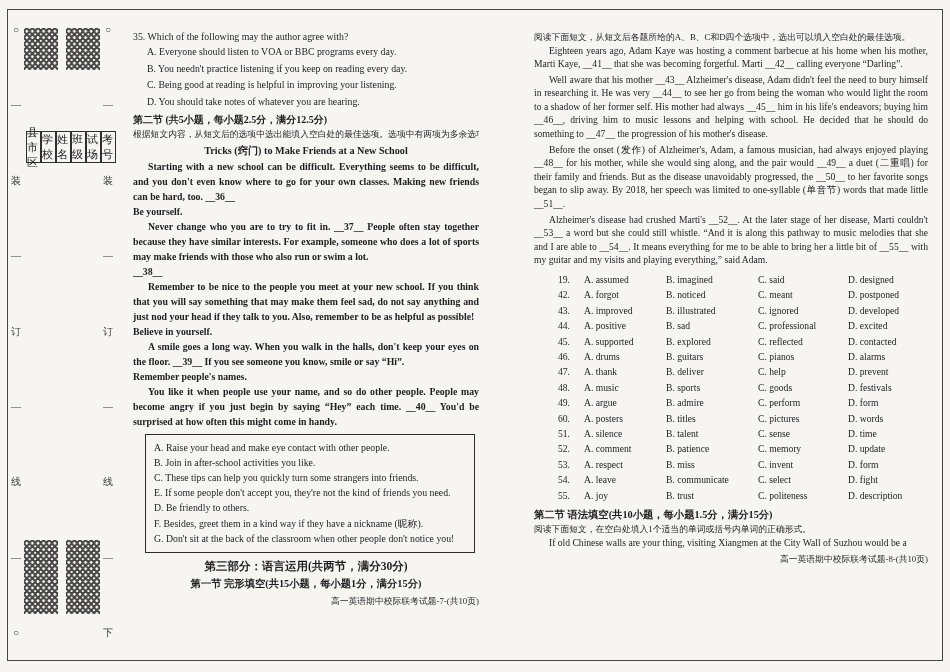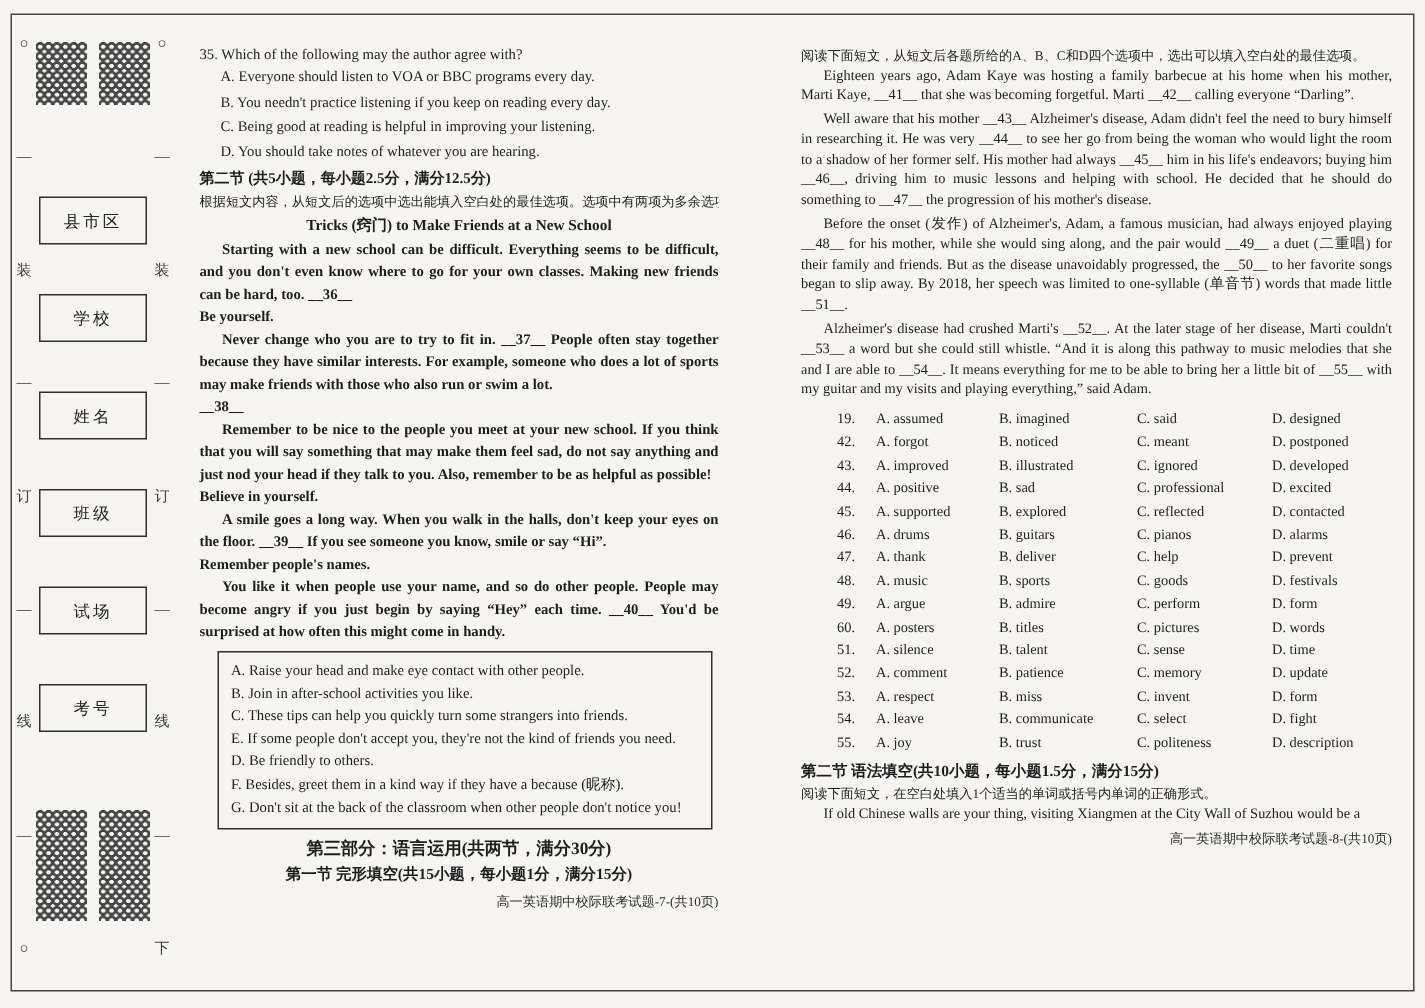--- a/index.html
+++ b/index.html
@@ -17,21 +17,21 @@
   .rail-inner { left:101px; }
   .rail span { line-height:11px; }
   .dots { position:absolute;
     background-image: radial-gradient(circle, #f6f5f2 30%, #474747 38%, #474747 72%, rgba(0,0,0,0) 80%);
     background-size:5.6px 6.4px; }
   .dots-tl1 { left:24px; top:28px; width:34px; height:42px; }
   .dots-tl2 { left:66px; top:28px; width:34px; height:42px; }
   .dots-bl1 { left:24px; top:540px; width:34px; height:74px; }
   .dots-bl2 { left:66px; top:540px; width:34px; height:74px; }
   .fields { position:absolute; left:26px; top:131px; width:72px; height:357px;
-            display:flex; flex-direction:column; justify-content:space-between; }
+            display:flex; flex-direction:row; justify-content:space-between; }
   .field { height:30px; border:1.2px solid #2f2f2f; display:flex; align-items:center; justify-content:center;
            font-size:11px; letter-spacing:2px; color:#222; }
 
   
   .page { position:absolute; top:30px; text-align:justify; }
   .page7 { left:133px; width:346px; font-size:9.8px; line-height:15px; }
   .page8 { left:534px; width:394px; font-size:9.6px; line-height:13.6px; }
 
   .stem { line-height:14px; }
   .opts { padding-left:14px; }
@@ -123,32 +123,32 @@
     <p class="para">A smile goes a long way. When you walk in the halls, don't keep your eyes on the floor. __39__ If you see someone you know, smile or say “Hi”.</p>
     <div class="subhead">Remember people's names.</div>
     <p class="para">You like it when people use your name, and so do other people. People may become angry if you just begin by saying “Hey” each time. __40__ You'd be surprised at how often this might come in handy.</p>
 
     <div class="choice-box">
         <div class="box-opt">A. Raise your head and make eye contact with other people.</div>
         <div class="box-opt">B. Join in after-school activities you like.</div>
         <div class="box-opt">C. These tips can help you quickly turn some strangers into friends.</div>
         <div class="box-opt">E. If some people don't accept you, they're not the kind of friends you need.</div>
         <div class="box-opt">D. Be friendly to others.</div>
-        <div class="box-opt">F. Besides, greet them in a kind way if they have a because (昵称).</div>
+        <div class="box-opt">F. Besides, greet them in a kind way if they have a nickname (昵称).</div>
         <div class="box-opt">G. Don't sit at the back of the classroom when other people don't notice you!</div>
       </div>
 
     <div class="part-head">第三部分：语言运用(共两节，满分30分)</div>
     <div class="sec-head">第一节 完形填空(共15小题，每小题1分，满分15分)</div>
     <div class="footer">高一英语期中校际联考试题-7-(共10页)</div>
   </div>
 
   <div class="page page8">
     <div class="zh-line nowrap">阅读下面短文，从短文后各题所给的A、B、C和D四个选项中，选出可以填入空白处的最佳选项。</div>
-    <p class="para">Eighteen years ago, Adam Kaye was hosting a family barbecue at his home when his mother, Marti Kaye, __41__ that she was becoming forgetful. Marti __42__ calling everyone “Darling”.</p>
+    <p class="para">Eighteen years ago, Adam Kaye was hosting a comment barbecue at his home when his mother, Marti Kaye, __41__ that she was becoming forgetful. Marti __42__ calling everyone “Darling”.</p>
     <p class="para">Well aware that his mother __43__ Alzheimer's disease, Adam didn't feel the need to bury himself in researching it. He was very __44__ to see her go from being the woman who would light the room to a shadow of her former self. His mother had always __45__ him in his life's endeavors; buying him __46__, driving him to music lessons and helping with school. He decided that he should do something to __47__ the progression of his mother's disease.</p>
     <p class="para">Before the onset (发作) of Alzheimer's, Adam, a famous musician, had always enjoyed playing __48__ for his mother, while she would sing along, and the pair would __49__ a duet (二重唱) for their family and friends. But as the disease unavoidably progressed, the __50__ to her favorite songs began to slip away. By 2018, her speech was limited to one-syllable (单音节) words that made little __51__.</p>
     <p class="para">Alzheimer's disease had crushed Marti's __52__. At the later stage of her disease, Marti couldn't __53__ a word but she could still whistle. “And it is along this pathway to music melodies that she and I are able to __54__. It means everything for me to be able to bring her a little bit of __55__ with my guitar and my visits and playing everything,” said Adam.</p>
 
     <div class="qtable">
         <div class="qrow">
         <span class="qn">19.</span>
         <span>A. assumed</span>
         <span>B. imagined</span>
         <span>C. said</span>

